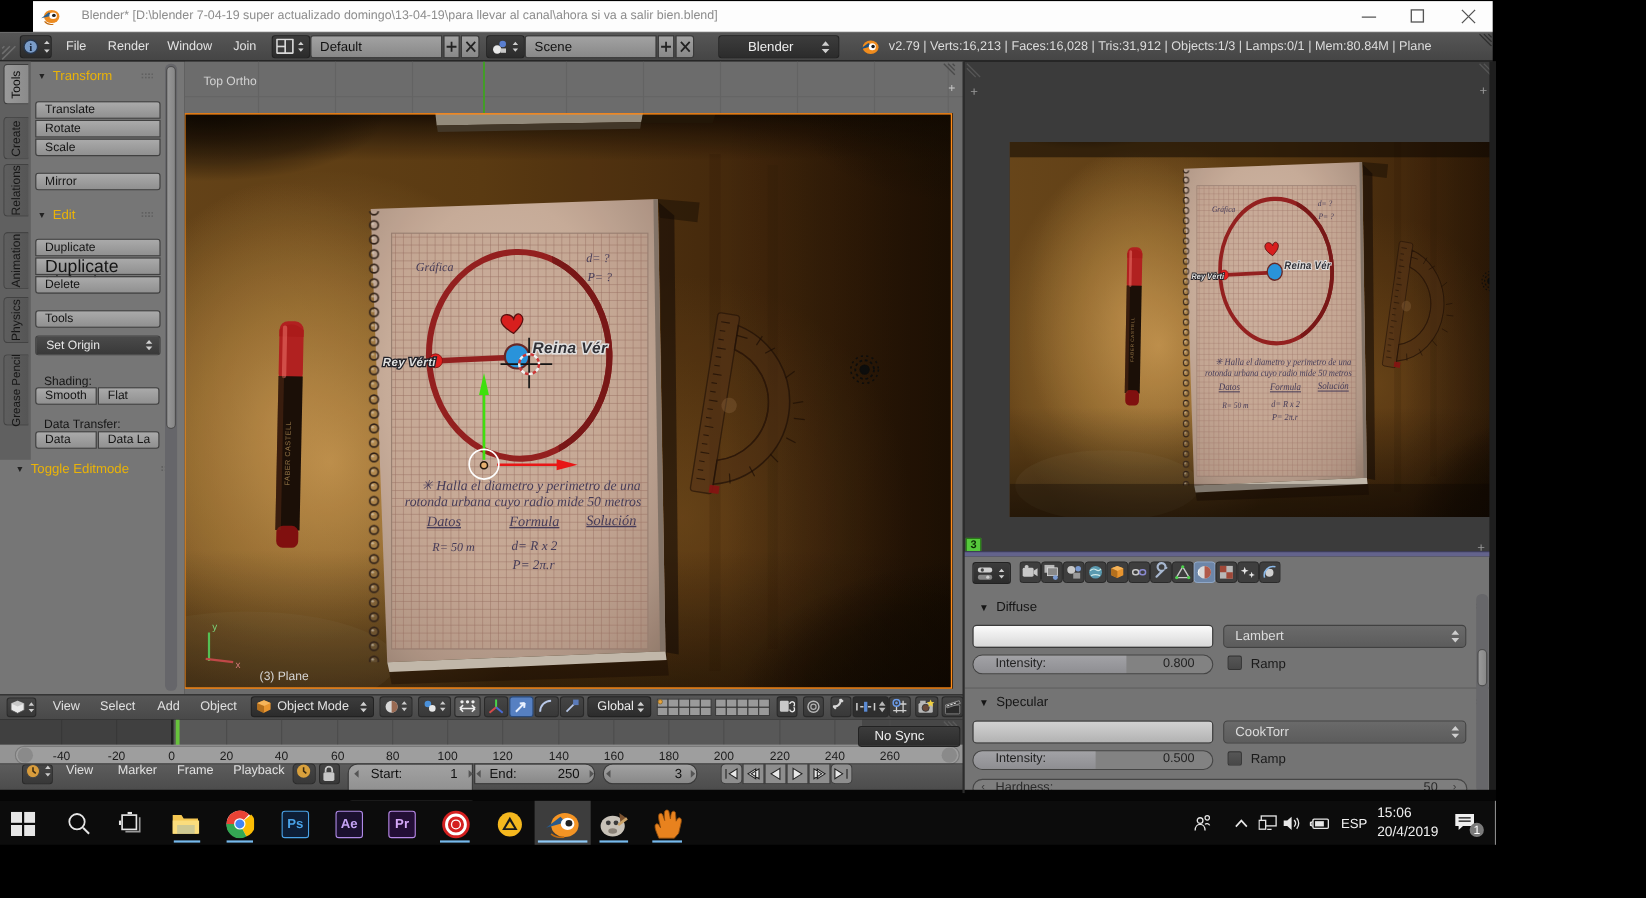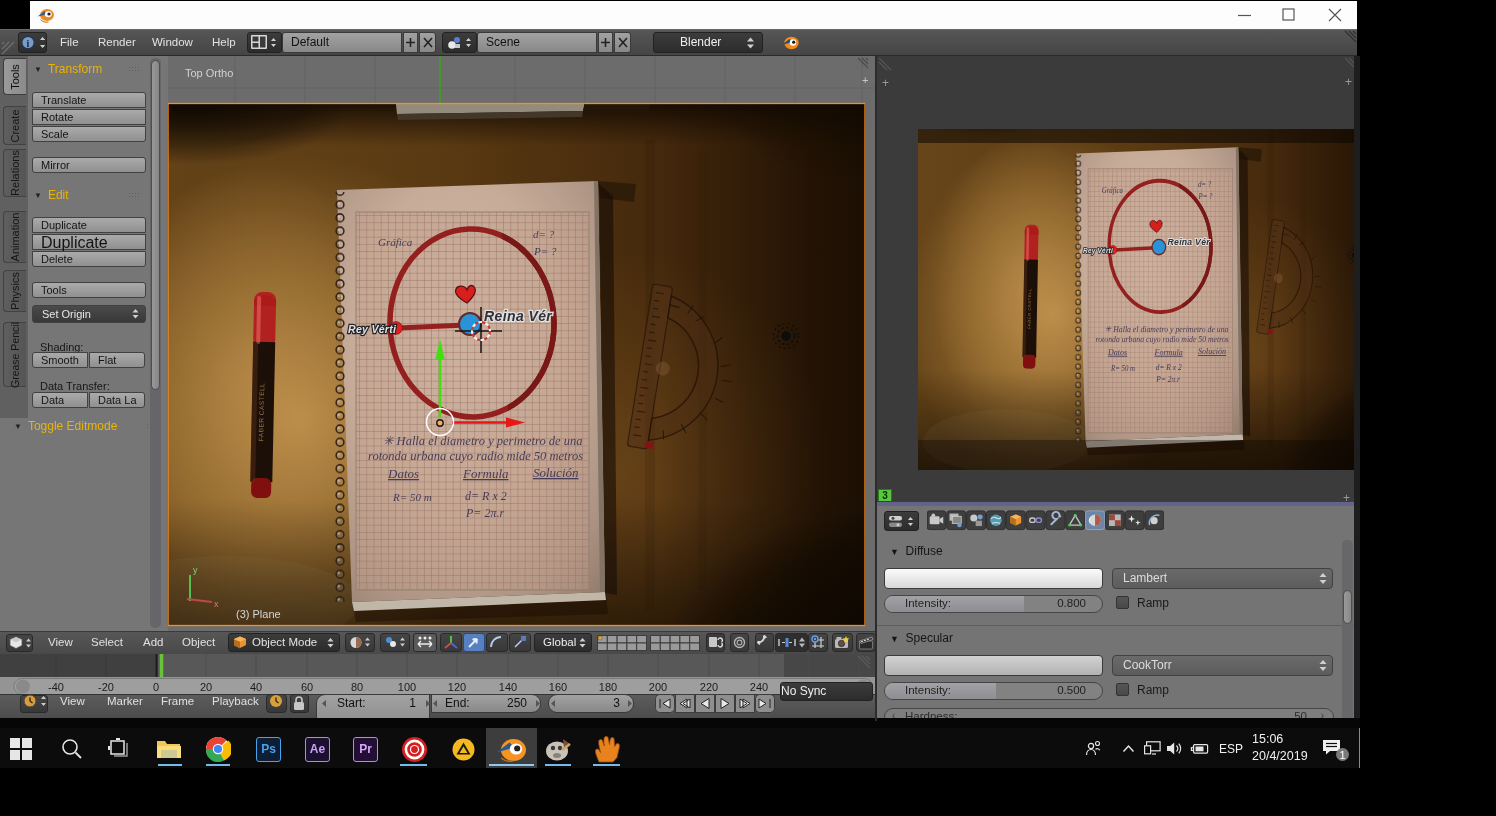--- a/index.html
+++ b/index.html
@@ -42,20 +42,21 @@
 
 #taskbar{position:absolute;left:0;top:728px;width:1360px;height:40px;background:#0c0c0c}
 .tbi{position:absolute}
 .uline{position:absolute;top:36px;height:2px;background:#76b9ed}
 </style>
 </head>
 <body>
 <div id="screen">
   <div style="position:absolute;left:0;top:0;width:1360px;height:2px;background:#000"></div>
   <div id="titlebar"></div>
+  <div id="titletxt">Blender* [D:\blender 7-04-19 super actualizado domingo\13-04-19\para llevar al canal\ahora si va a salir bien.blend]</div>
 
   <svg class="abs" style="left:37px;top:7px" width="18" height="16" viewBox="0 0 18 16">
     <ellipse cx="10" cy="8" rx="7" ry="6" fill="#ec8b21"></ellipse>
     <path d="M0.5 9.5 L7.5 4.2 l3.2 3 z" fill="#2a5f8f"></path>
     <ellipse cx="11.3" cy="7.3" rx="3.4" ry="3" fill="#fff"></ellipse>
     <ellipse cx="12" cy="7" rx="1.7" ry="1.5" fill="#222"></ellipse>
     <path d="M3.5 12.5 a7.5 6 0 0 0 8 2.5" stroke="#c06a10" stroke-width="1" fill="none"></path>
   </svg>
 
   <svg class="abs" style="left:1230px;top:8px" width="120" height="14" viewBox="0 0 120 14">
@@ -72,21 +73,21 @@
     </svg>
   <div class="dropdark" style="left:18px;top:32px;width:29px;height:21px"></div>
   <svg class="abs" style="left:20px;top:34px" width="26" height="17" viewBox="0 0 26 17">
     <circle cx="8" cy="8.5" r="6.2" fill="#7a9cc8" stroke="#27354a" stroke-width="1.3"></circle>
     <text x="8" y="12.5" font-size="10" font-weight="bold" fill="#16243a" text-anchor="middle" font-family="Liberation Serif">i</text>
     <path d="M20 6 l2.6-3 2.6 3 z M20 11 l2.6 3 2.6-3 z" fill="#cfcfcf"></path>
   </svg>
   <div class="menu" style="left:60px">File</div>
   <div class="menu" style="left:98px">Render</div>
   <div class="menu" style="left:152px">Window</div>
-  <div class="menu" style="left:212px">Help</div>
+  <div class="menu" style="left:212px">Join</div>
 
   <div class="dropdark" style="left:247px;top:32px;width:35px;height:21px"></div>
   <svg class="abs" style="left:251px;top:35px" width="30" height="15" viewBox="0 0 30 15">
     <rect x="0" y="0" width="16" height="14" fill="#d8d8d8" rx="1"></rect>
     <rect x="1.5" y="1.5" width="6" height="5" fill="#3a3a3a"></rect>
       <rect x="9" y="1.5" width="5.5" height="11" fill="#3a3a3a"></rect>
       <rect x="1.5" y="8" width="6" height="4.5" fill="#3a3a3a"></rect>
     <path d="M20 6 l2.5-3 2.5 3 z M20 9 l2.5 3 2.5-3 z" fill="#cfcfcf"></path>
   </svg>
   <div class="fieldlight" style="left:282px;top:32px;width:120px;height:21px;border-radius:3px 0 0 3px;line-height:19px;padding-left:8px">Default</div>
@@ -116,20 +117,21 @@
   <svg class="abs" style="left:745px;top:36px" width="12" height="14" viewBox="0 0 12 14">
     <path d="M2 5.5 l3.5-4 3.5 4 z M2 8.5 l3.5 4 3.5-4 z" fill="#cfcfcf"></path>
   </svg>
 
   <svg class="abs" style="left:781px;top:35px" width="19" height="16" viewBox="0 0 19 16">
     <ellipse cx="10.5" cy="8" rx="7.2" ry="6.2" fill="#f08c1e"></ellipse>
     <path d="M0.5 10 L8.5 4 l3 3 z" fill="#1f4e7a"></path>
     <circle cx="12" cy="7.5" r="3.2" fill="#fff"></circle>
     <circle cx="12.7" cy="7.2" r="1.6" fill="#1a1a1a"></circle>
   </svg>
+  <div class="menu" style="left:808px;top:36px;color:#dcdcdc;font-size:11.5px">v2.79 | Verts:16,213 | Faces:16,028 | Tris:31,912 | Objects:1/3 | Lamps:0/1 | Mem:80.84M | Plane</div>
   <svg class="abs" style="left:1341px;top:30px" width="16" height="12" viewBox="0 0 16 12">
       <path d="M4 1 L15 12 M8 1 L15 8 M12 1 L15 4" stroke="#2e2e2e" stroke-width="1.2"></path>
     </svg>
 
   <div id="shelf"></div>
   <div id="tabcol"></div>
   <div class="vtab act" style="top:58px;height:37px">
       <span>Tools</span>
     </div>
   <div class="vtab" style="top:106px;height:39px">
@@ -623,21 +625,21 @@
       <g fill="#e8e8e8" stroke="#222" stroke-width="1">
         <path d="M5 5 v9 M15 5 l-7 4.5 7 4.5 z"></path>
         <path d="M33 5 l-7 4.5 7 4.5 z M36 5 l-7 4.5 7 4.5 z" transform="translate(-1 0)"></path>
         <path d="M54 4.5 l-8 5 8 5 z"></path>
         <path d="M66 4.5 l8 5 -8 5 z"></path>
         <path d="M84 5 l7 4.5 -7 4.5 z M87 5 l7 4.5 -7 4.5 z" transform="translate(1 0)"></path>
         <path d="M104 5 l7 4.5 -7 4.5 z M115 5 v9"></path>
       </g>
     </g>
   </svg>
-  <div class="dropdark" style="left:780px;top:682px;width:93px;height:19px;line-height:17px;font-size:12px">No Sync</div>
+  <div class="dropdark" style="left:780px;top:660px;width:93px;height:19px;line-height:17px;padding-left:14px;font-size:12px">No Sync</div>
 
   <div id="rtop"></div>
   <svg class="abs" style="left:918px;top:129px" width="437" height="341" viewBox="82 155 704 488" preserveAspectRatio="none">
     <rect x="60" y="60" width="840" height="630" fill="#35200c"></rect>
     <use href="#scene"></use>
     <rect x="82" y="155" width="704" height="20" fill="rgba(12,7,2,0.55)"></rect>
     <rect x="82" y="600" width="704" height="43" fill="rgba(12,7,2,0.35)"></rect>
   </svg>
   <div class="abs" style="left:878px;top:489px;width:14px;height:13px;background:#56c83c;border:1px solid #2a7a18;font-size:10px;color:#0c2a04;text-align:center;line-height:11px;font-weight:bold">3</div>
   <svg class="abs" style="left:877px;top:56px" width="483" height="447" viewBox="0 0 483 447">

